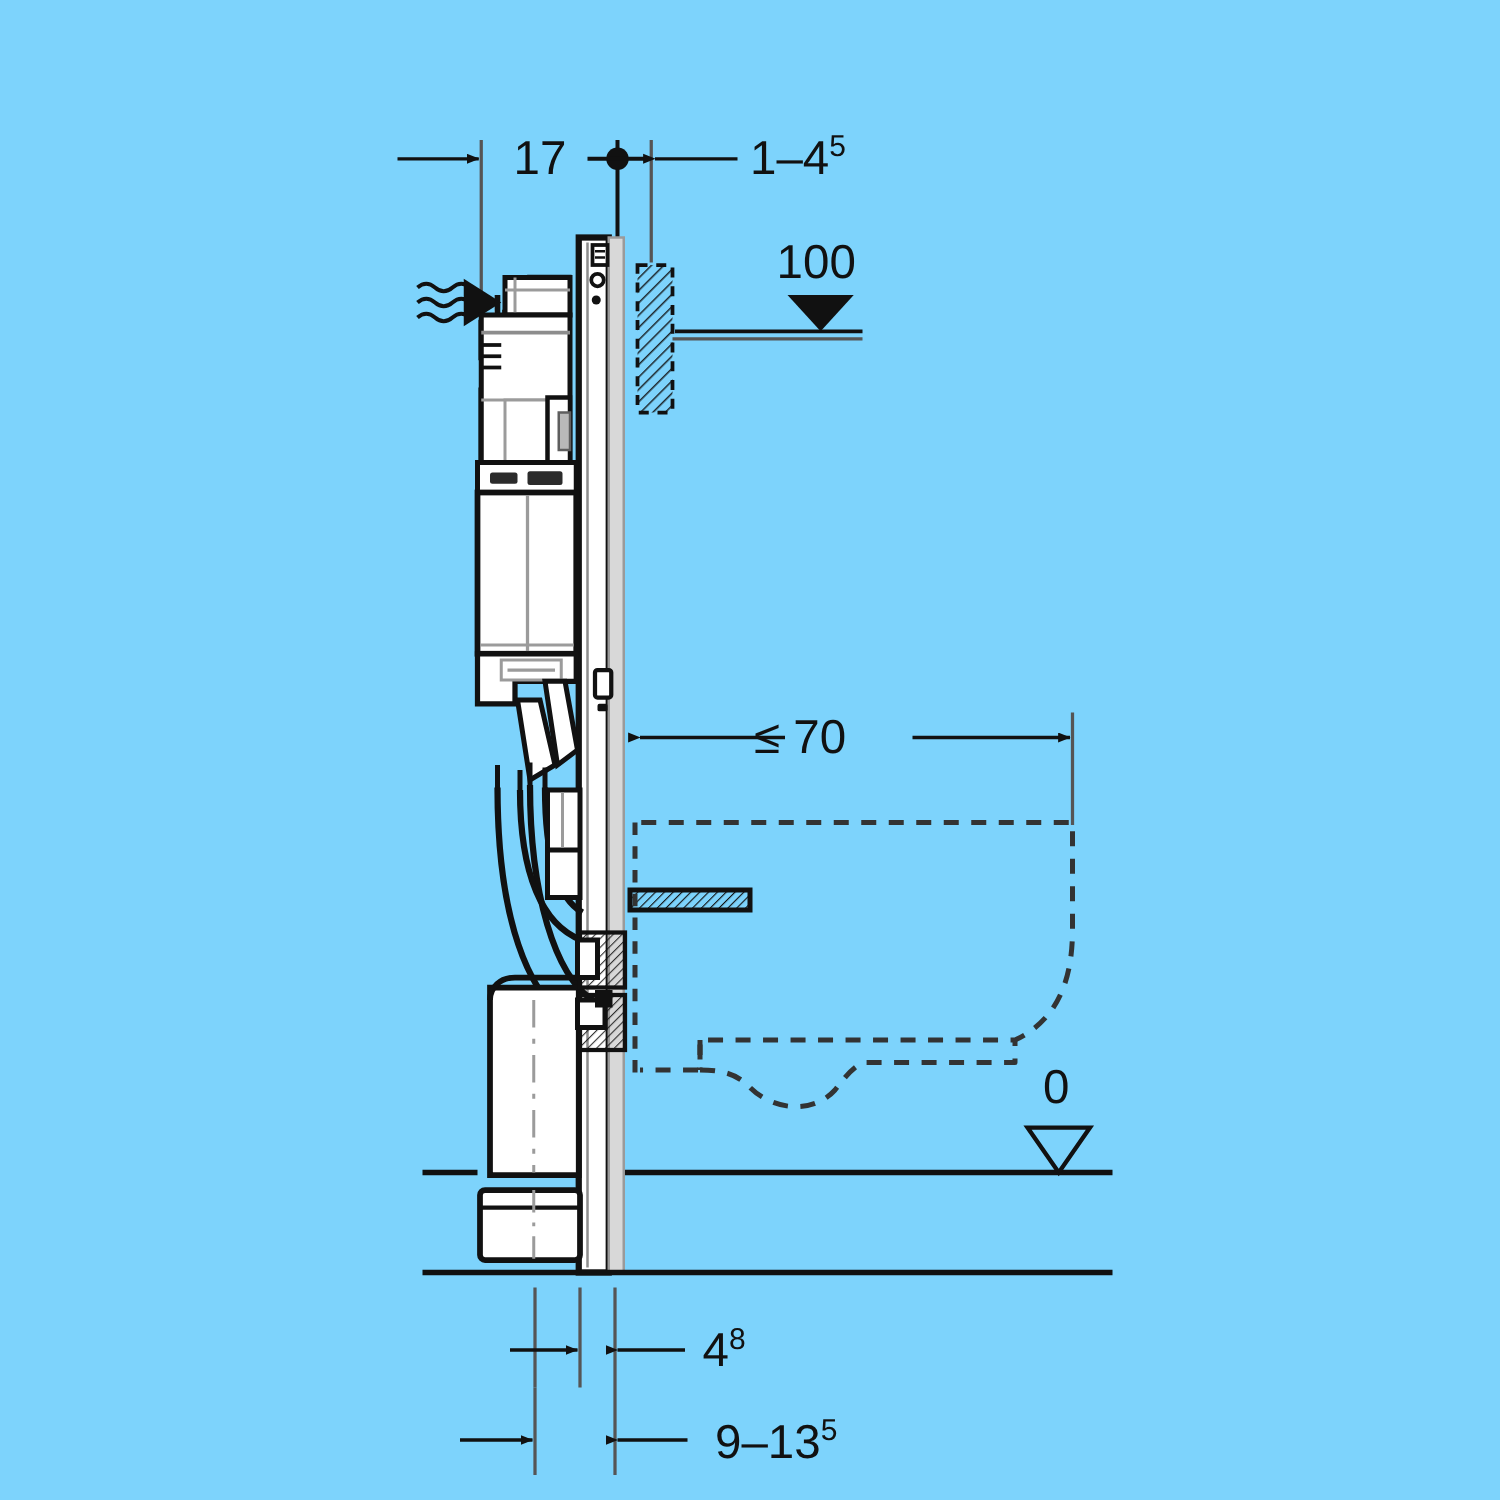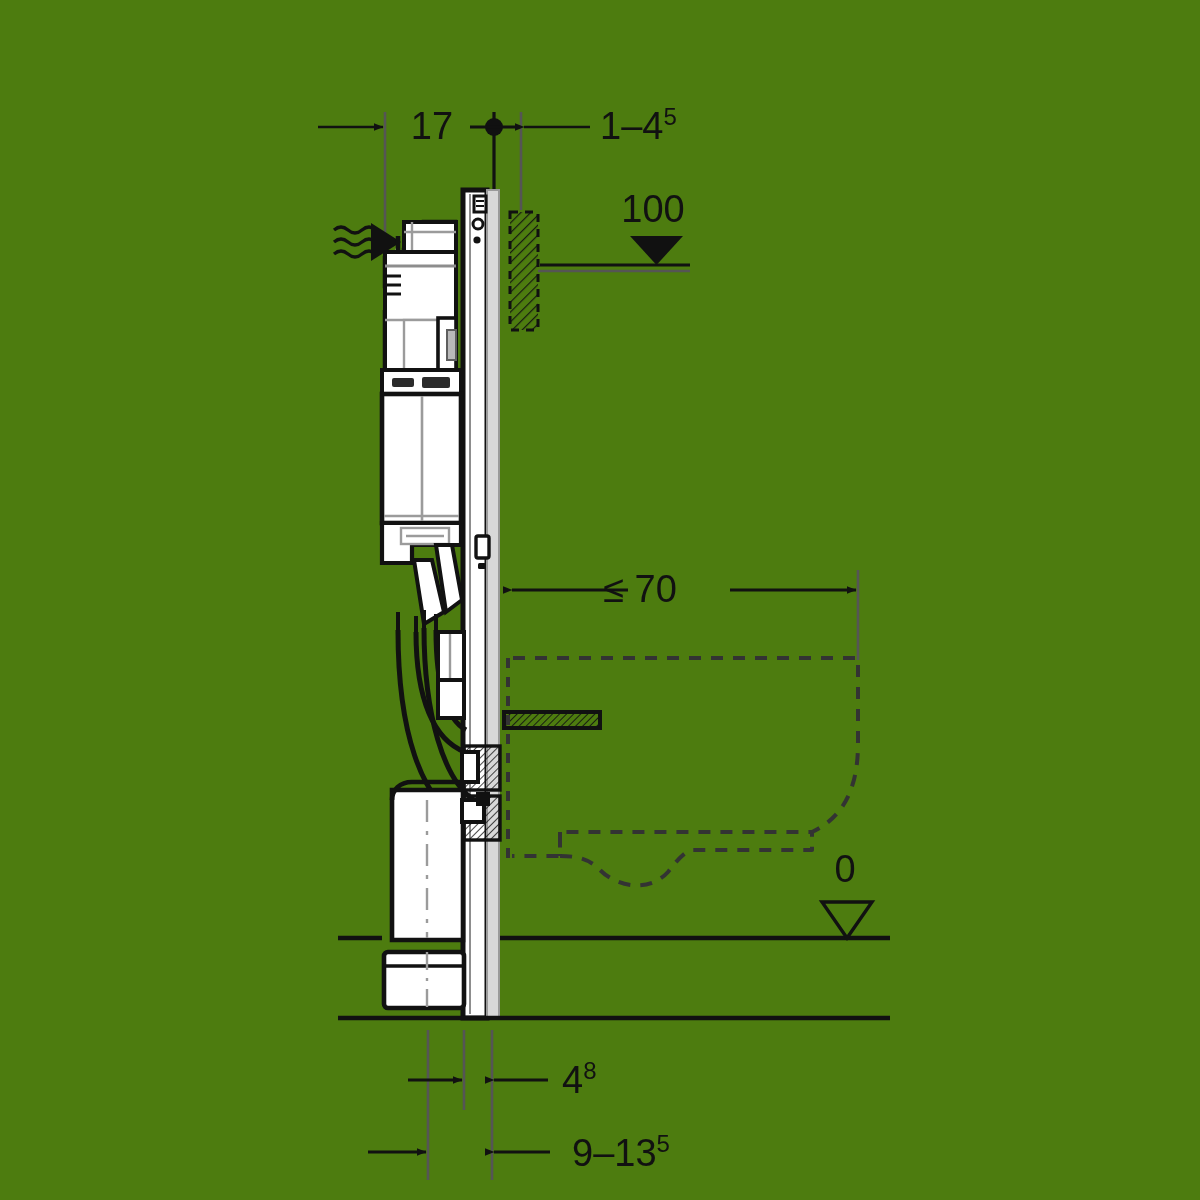--- a/index.html
+++ b/index.html
@@ -1,18 +1,18 @@
 <!DOCTYPE html>
 <html><head>
 <meta charset="utf-8">
 <style>
   html,body{margin:0;padding:0;background:#ffffff;}
   body{width:1200px;height:1200px;overflow:hidden;
        font-family:"Liberation Sans","DejaVu Sans",sans-serif;}
-  #stage{position:relative;width:1200px;height:1200px;background:#4d7c0f;}
+  #stage{position:relative;width:1200px;height:1200px;background:#7dd3fc;}
   svg.drawing{position:absolute;left:0;top:0;width:1200px;height:1200px;}
   .dimtext{font-family:"Liberation Sans","DejaVu Sans",sans-serif;
            font-size:38px;fill:#111;}
   .dimtext tspan.sup{font-size:24px;}
   .leveltext{font-family:"Liberation Sans","DejaVu Sans",sans-serif;
              font-size:38px;fill:#111;}
 </style>
 </head>
 <body>
 

